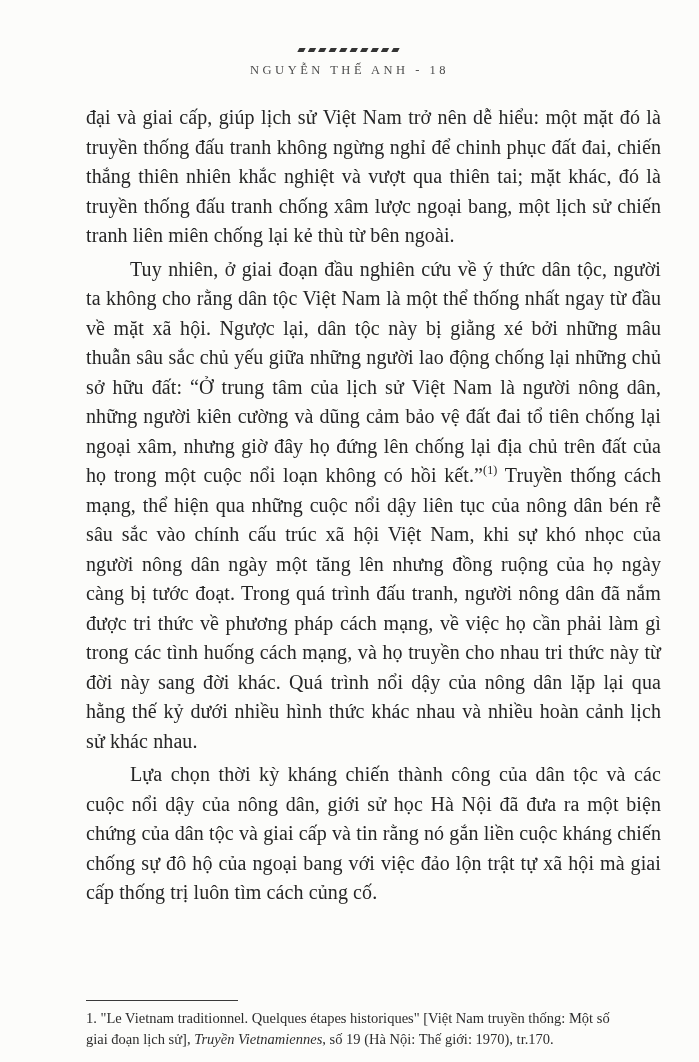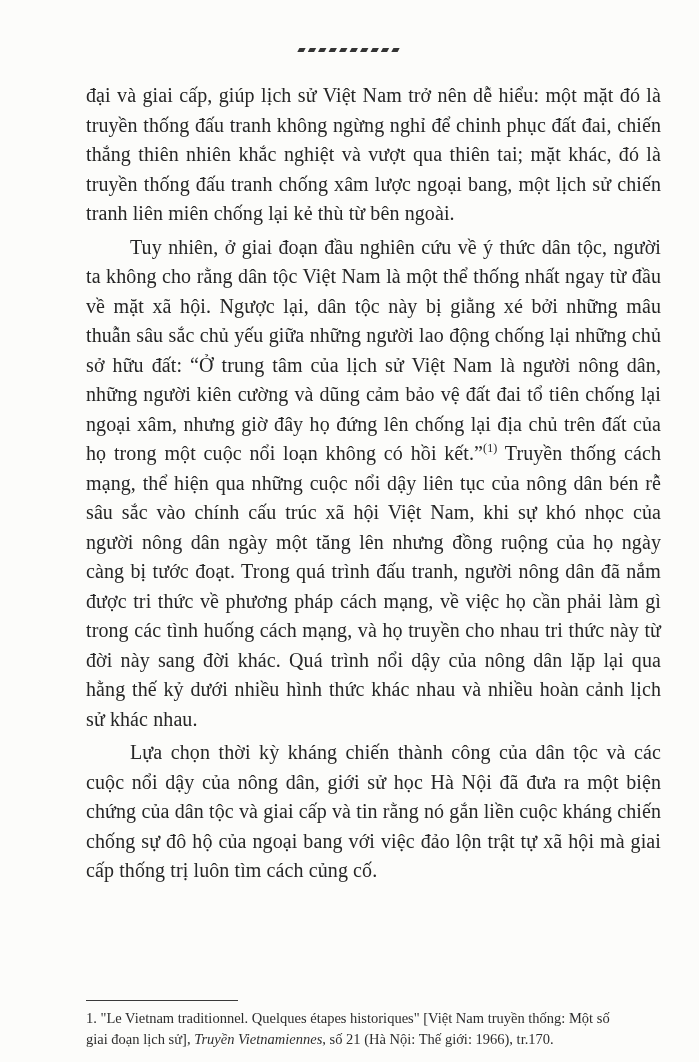--- a/index.html
+++ b/index.html
@@ -71,28 +71,29 @@
     margin-bottom: 7px;
   }
 </style>
 </head>
 <body>
 
 <div class="page">
 
   <div class="header">
     <span class="ornament">▰▰▰▰▰▰▰▰▰▰</span>
+    <span class="running-title">NGUYỄN THẾ ANH - 18</span>
   </div>
 
   <div class="body-text">
     <p>đại và giai cấp, giúp lịch sử Việt Nam trở nên dễ hiểu: một mặt đó là truyền thống đấu tranh không ngừng nghỉ để chinh phục đất đai, chiến thắng thiên nhiên khắc nghiệt và vượt qua thiên tai; mặt khác, đó là truyền thống đấu tranh chống xâm lược ngoại bang, một lịch sử chiến tranh liên miên chống lại kẻ thù từ bên ngoài.</p>
 
     <p class="indent"><span>Tuy nhiên, ở giai đoạn đầu nghiên cứu về ý thức dân tộc, người ta không cho rằng dân tộc Việt Nam là một thể thống nhất ngay từ đầu về mặt xã hội. Ngược lại, dân tộc này bị giằng xé bởi những mâu thuẫn sâu sắc chủ yếu giữa những người lao động chống lại những chủ sở hữu đất: “Ở trung tâm của lịch sử Việt Nam là người nông dân, những người kiên cường và dũng cảm bảo vệ đất đai tổ tiên chống lại ngoại xâm, nhưng giờ đây họ đứng lên chống lại địa chủ trên đất của họ trong một cuộc nổi loạn không có hồi kết.”</span><sup>(1)</sup><span> Truyền thống cách mạng, thể hiện qua những cuộc nổi dậy liên tục của nông dân bén rễ sâu sắc vào chính cấu trúc xã hội Việt Nam, khi sự khó nhọc của người nông dân ngày một tăng lên nhưng đồng ruộng của họ ngày càng bị tước đoạt. Trong quá trình đấu tranh, người nông dân đã nắm được tri thức về phương pháp cách mạng, về việc họ cần phải làm gì trong các tình huống cách mạng, và họ truyền cho nhau tri thức này từ đời này sang đời khác. Quá trình nổi dậy của nông dân lặp lại qua hằng thế kỷ dưới nhiều hình thức khác nhau và nhiều hoàn cảnh lịch sử khác nhau.</span></p>
 
     <p class="indent">Lựa chọn thời kỳ kháng chiến thành công của dân tộc và các cuộc nổi dậy của nông dân, giới sử học Hà Nội đã đưa ra một biện chứng của dân tộc và giai cấp và tin rằng nó gắn liền cuộc kháng chiến chống sự đô hộ của ngoại bang với việc đảo lộn trật tự xã hội mà giai cấp thống trị luôn tìm cách củng cố.</p>
   </div>
 
   <div class="footnote">
     <div class="footnote-rule"></div>
-    <span>1. "Le Vietnam traditionnel. Quelques étapes historiques" [Việt Nam truyền thống: Một số giai đoạn lịch sử], </span><i>Truyền Vietnamiennes</i><span>, số 21 (Hà Nội: Thế giới: 1966), tr.170.</span>
+    <span>1. "Le Vietnam traditionnel. Quelques étapes historiques" [Việt Nam truyền thống: Một số giai đoạn lịch sử], </span><i>Truyền Vietnamiennes</i><span>, số 19 (Hà Nội: Thế giới: 1970), tr.170.</span>
   </div>
 
 </div>
 
 </body></html>

